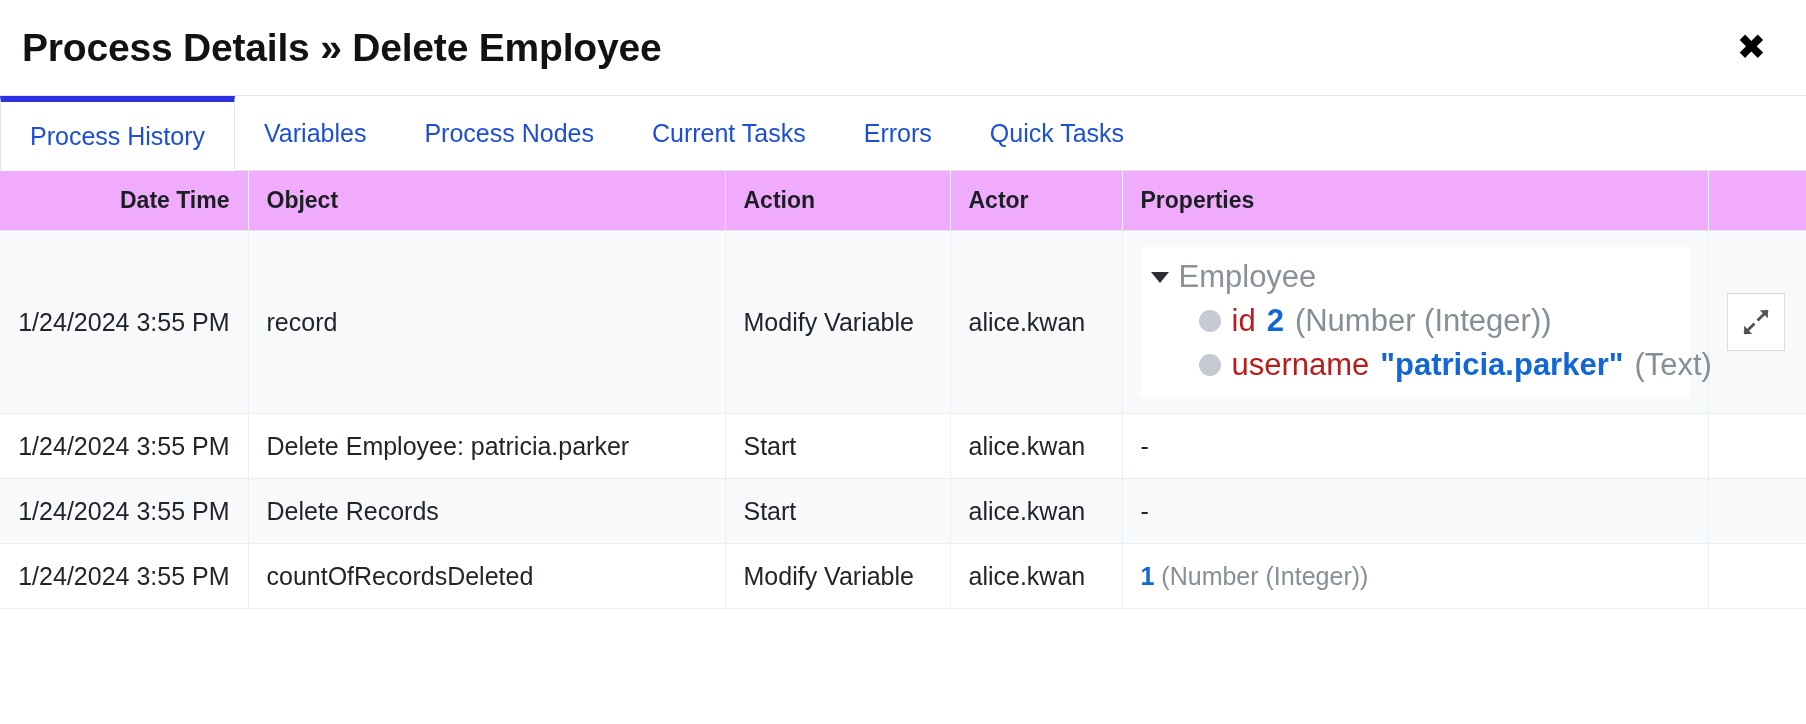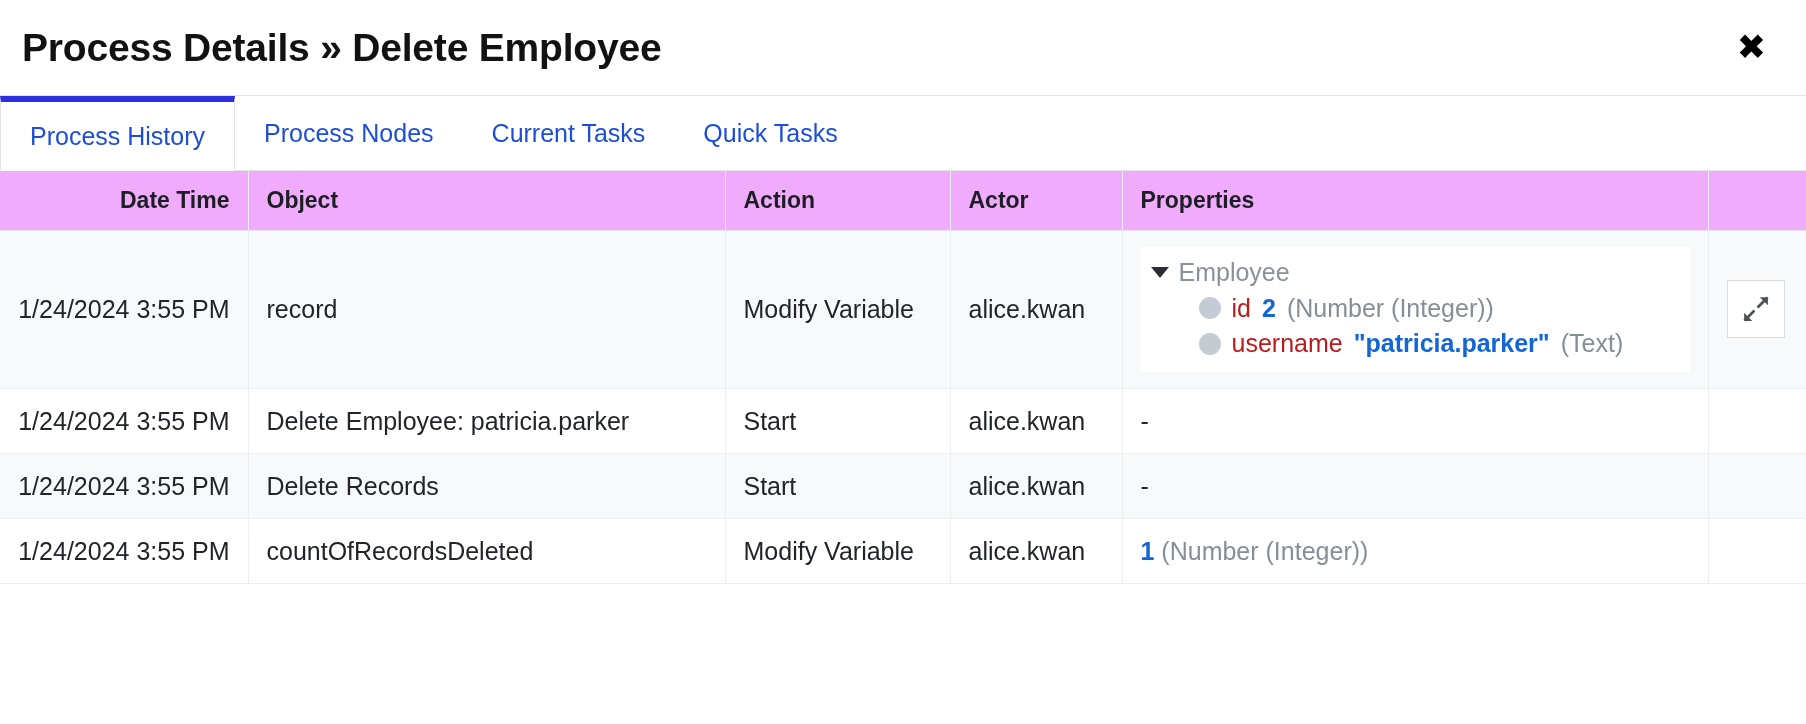--- a/index.html
+++ b/index.html
@@ -120,21 +120,21 @@
   .col-w-action { width: 225px; }
   .col-w-actor  { width: 172px; }
   .col-w-props  { width: 586px; }
   .col-w-btn    { width: 98px; }
 
   
   .prop-tree {
     background: #ffffff;
     border: 0;
     padding: 8px 10px 10px 10px;
-    font-size: 25px;
+    font-size: 31px;
     line-height: 1.42;
   }
   .prop-node-root {
     display: flex;
     align-items: center;
     gap: 10px;
     color: #8a9199;
   }
   .caret {
     width: 0; height: 0;
@@ -184,24 +184,30 @@
   <div class="dialog-header">
     <div class="dialog-title">Process Details » Delete Employee</div>
     <button class="close-btn">✖</button>
   </div>
 
   <div class="tabs" id="tab-bar">
       <div class="tab active">
         <span>Process History</span>
       </div>
       <div class="tab">
+        <span>Variables</span>
+      </div>
+      <div class="tab">
         <span>Process Nodes</span>
       </div>
       <div class="tab">
         <span>Current Tasks</span>
+      </div>
+      <div class="tab">
+        <span>Errors</span>
       </div>
       <div class="tab">
         <span>Quick Tasks</span>
       </div>
     </div>
 
   <div class="table-wrap">
     <table class="history">
       <colgroup>
         <col class="col-w-date">

